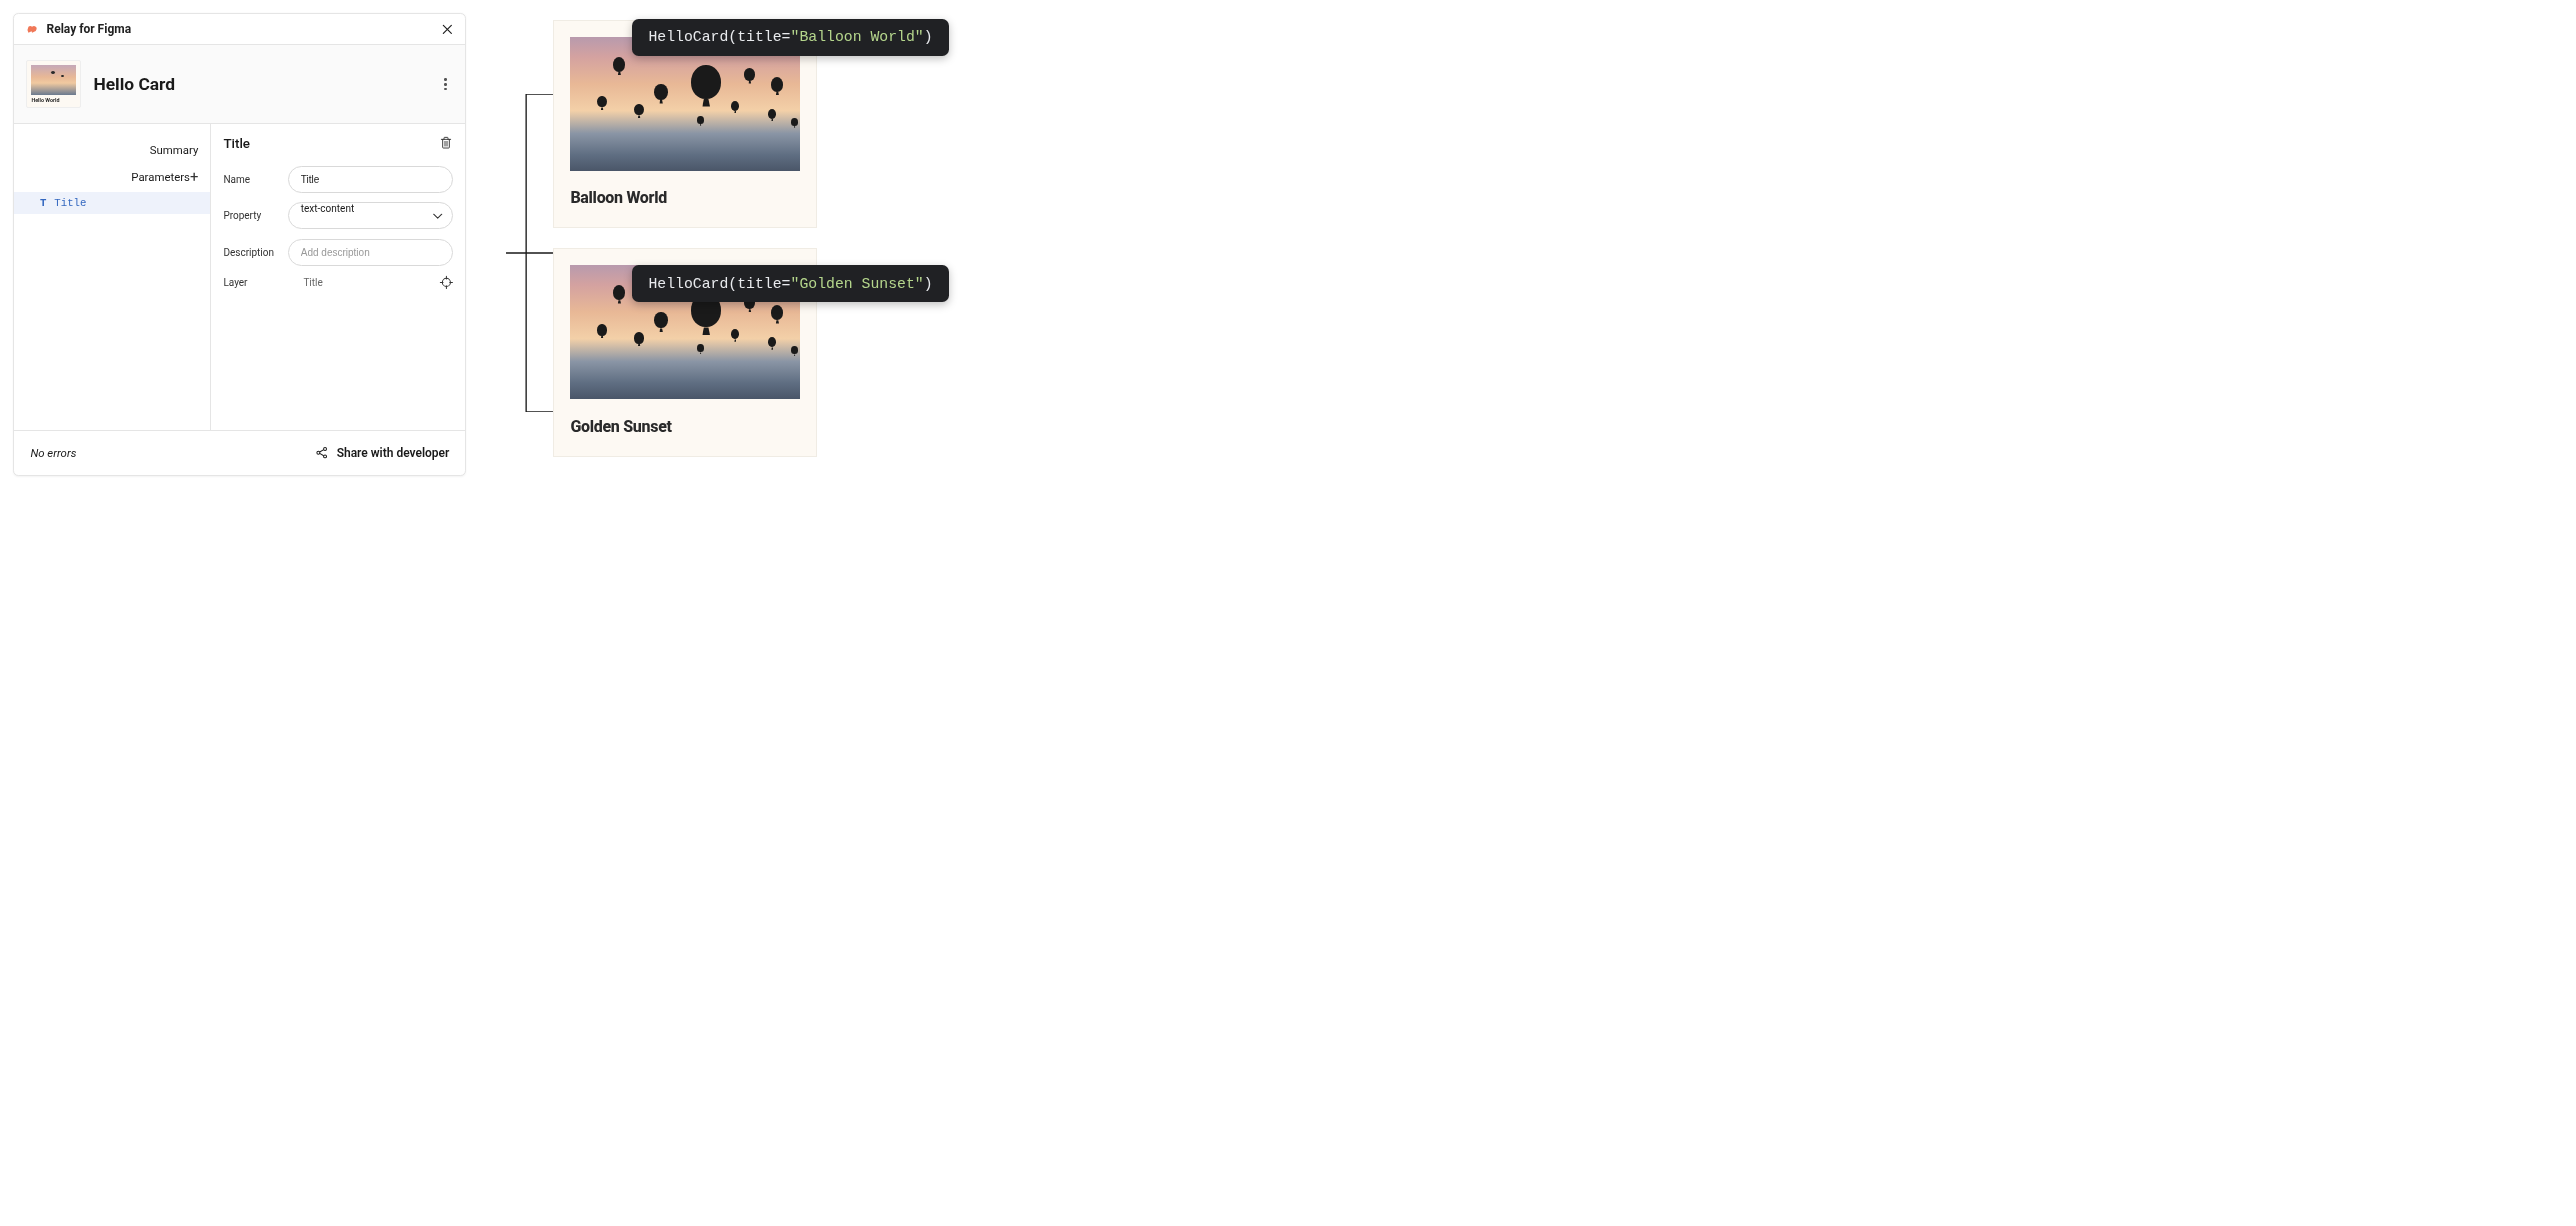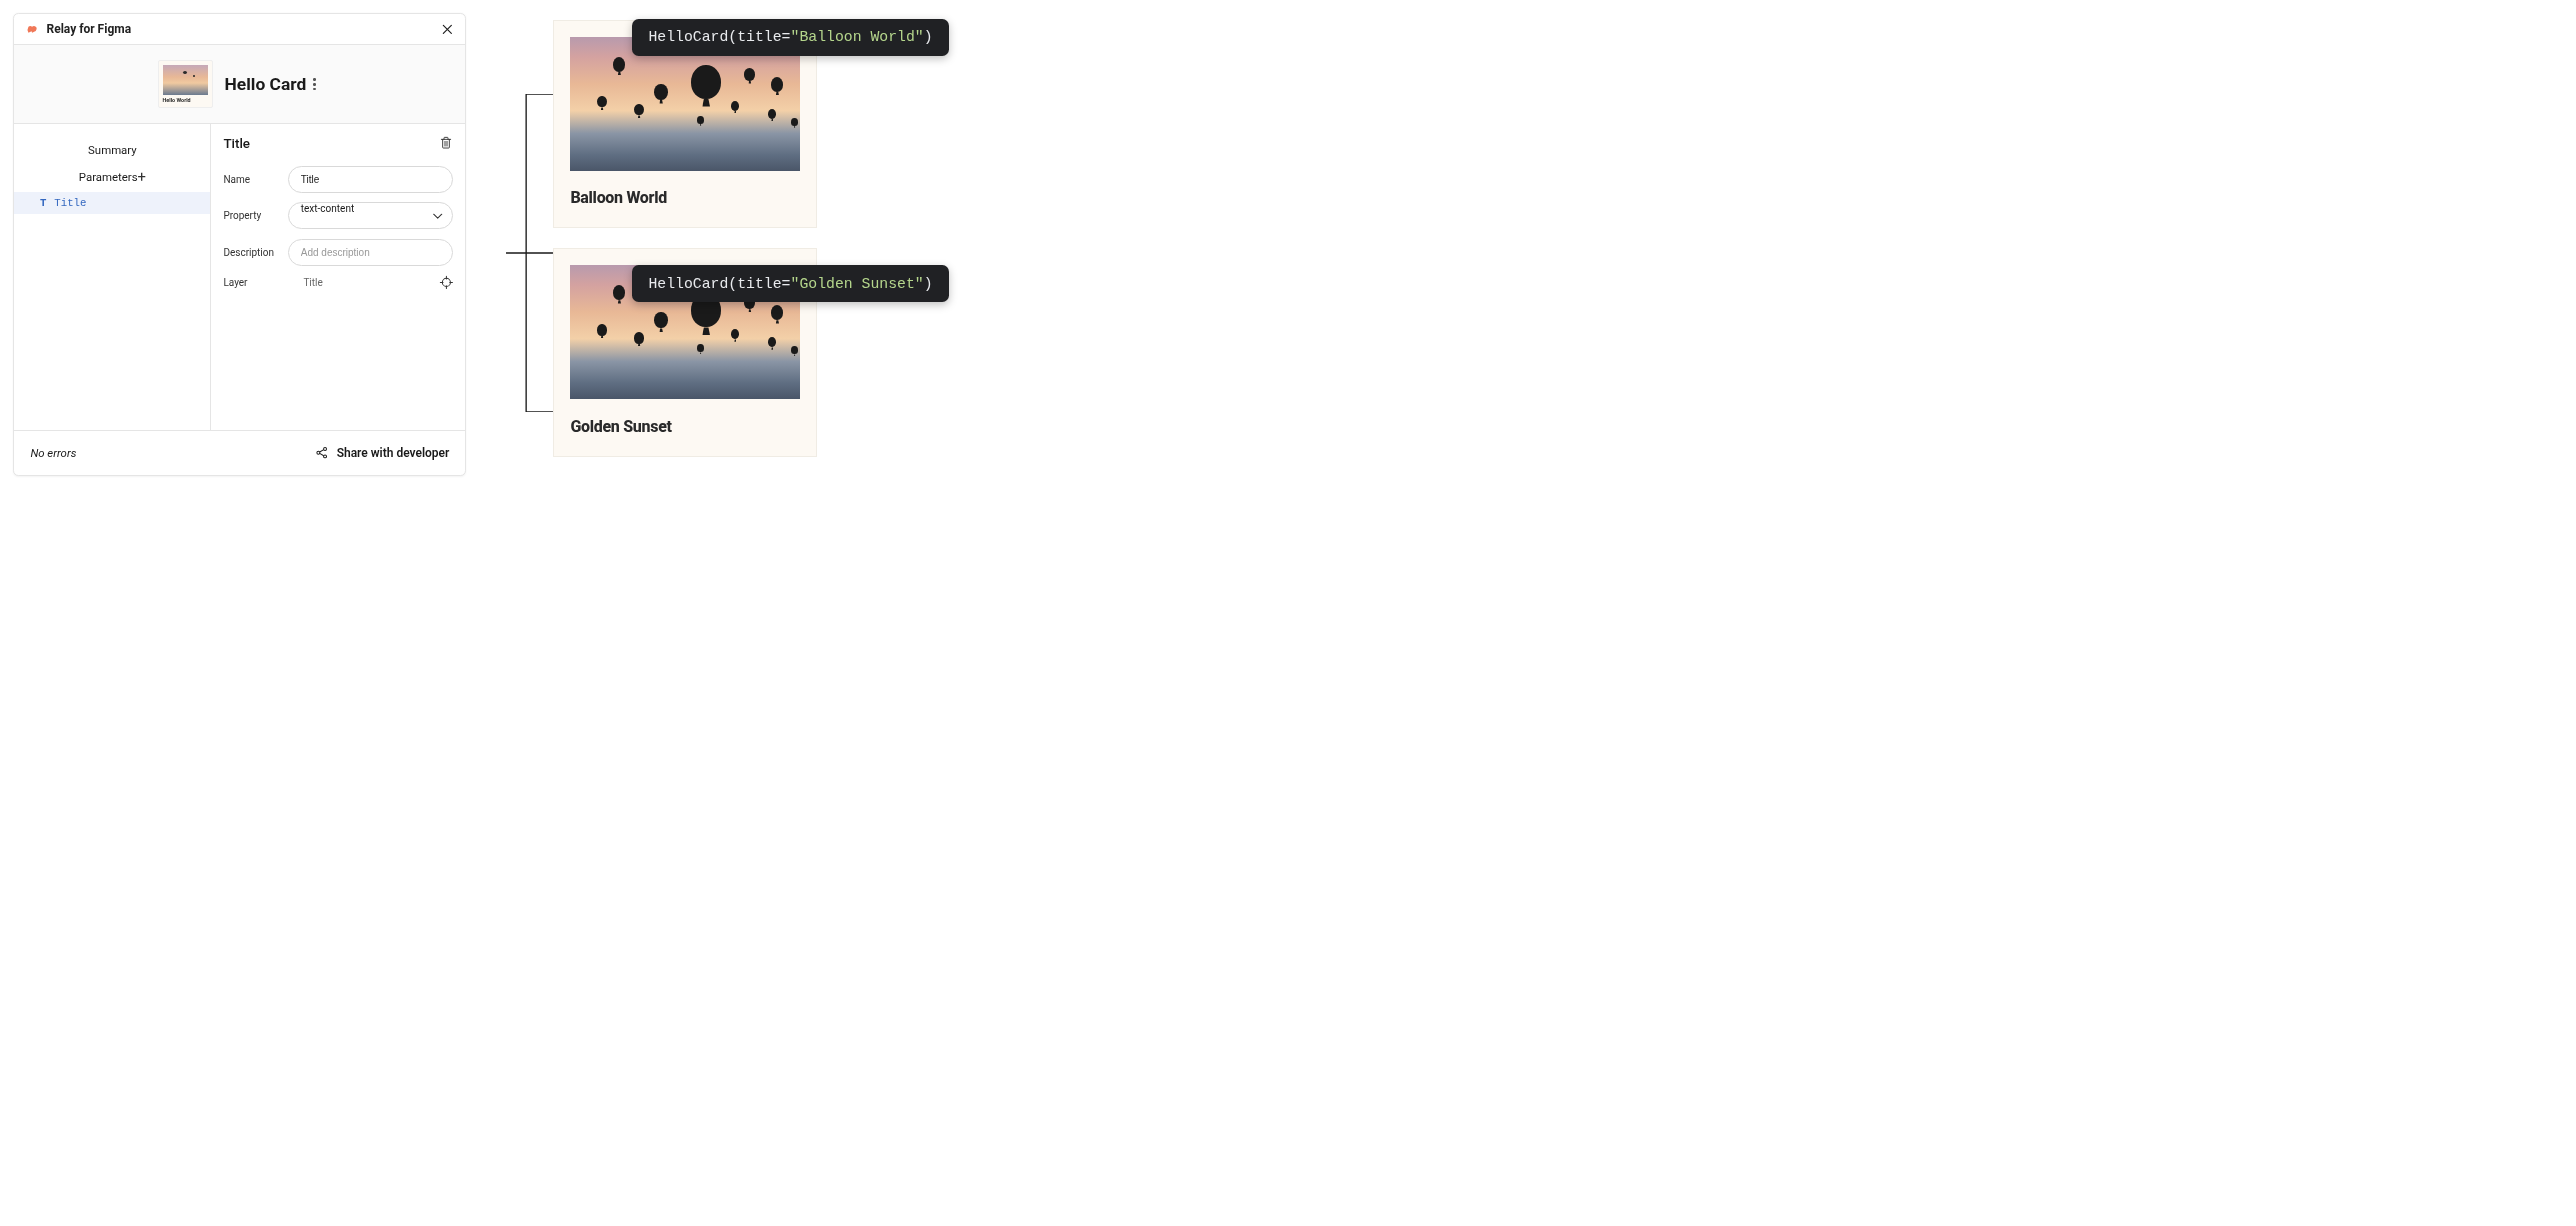--- a/index.html
+++ b/index.html
@@ -45,21 +45,21 @@
       width: 12px; height: 12px;
       display: flex; align-items: center; justify-content: center;
       cursor: pointer;
       color: #222;
     }
     
     
     .component-header {
       display: flex;
       align-items: center;
-      justify-content: center;
+      justify-content: space-between;
       padding: 14.8px 12px;
       background: #fafafa;
       border-bottom: 0.7px solid #e5e5e5;
     }
     .component-header-left {
       display: flex; align-items: center; gap: 12px;
     }
     .thumb {
       width: 55px; height: 48px;
       background: #fdf9f3;
@@ -92,21 +92,21 @@
     .panel-body {
       display: flex;
       height: 306px;
     }
     .sidebar {
       width: 197px;
       border-right: 0.7px solid #e5e5e5;
       padding-top: 12px;
     }
     .sidebar-row {
-      display: flex; align-items: center; justify-content: center;
+      display: flex; align-items: center; justify-content: flex-end;
       padding: 6.7px 12px;
       font-size: 11.4px;
       color: #1a1a1a;
     }
     .sidebar-row.clickable { cursor: pointer; }
     .add-icon { font-size: 14.8px; color: #333; cursor: pointer; line-height: 1; }
     .param-item {
       display: flex; align-items: center; gap: 8px;
       padding: 5.4px 12px 5.4px 25.5px;
       background: #eef2fb;

